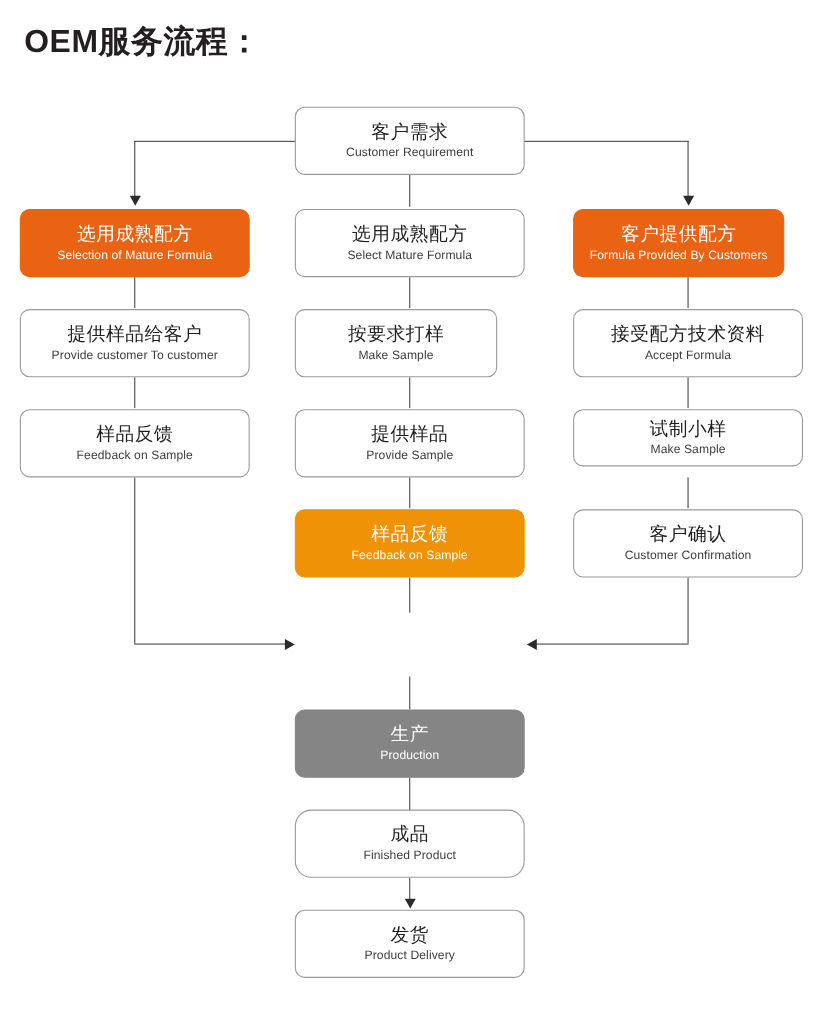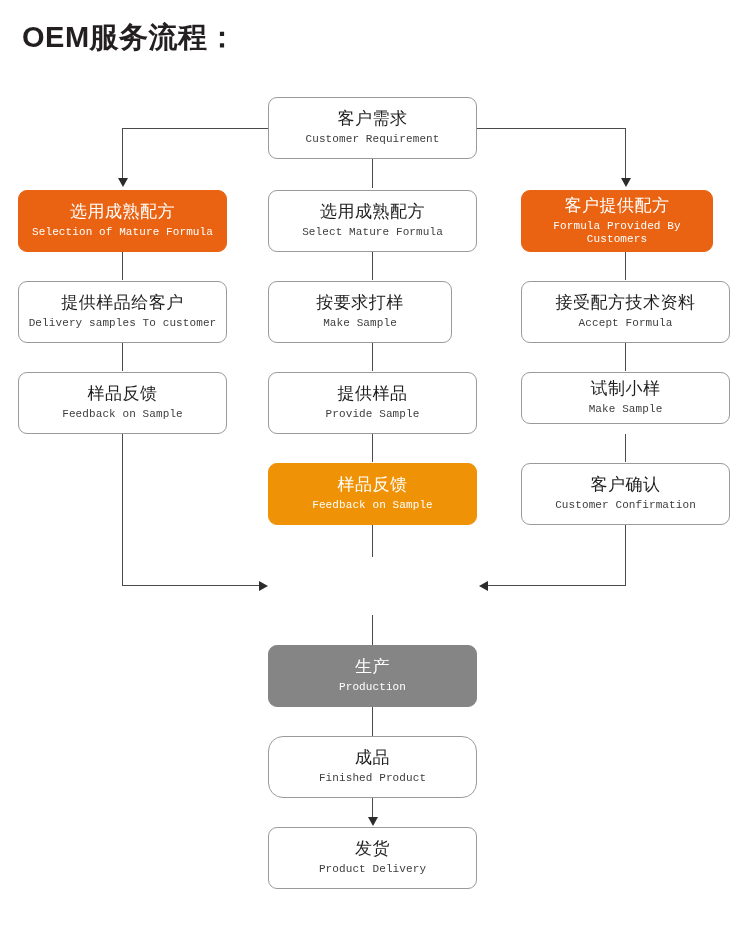--- a/index.html
+++ b/index.html
@@ -24,21 +24,20 @@
 
   
   .node {
     position: absolute;
     border-radius: 9px;
     display: flex;
     flex-direction: column;
     justify-content: center;
     text-align: center;
     line-height: 1.15;
-    font-family: Liberation Mono, monospace;
   }
   .node .cn { font-size: 17px; letter-spacing: 0.5px; }
   .node .en { font-size: 11px; margin-top: 4px; letter-spacing: 0.1px; }
 
   .node.plain {
     background: #ffffff;
     border: 1px solid #9a9a9a;
     color: #2b2b2b;
   }
   .node.plain .cn { color: #1f1f1f; }
@@ -140,21 +139,21 @@
     <span class="cn">选用成熟配方</span>
     <span class="en">Select Mature Formula</span>
   </div>
   <div class="node orange" style="left:521px; top:190px; width:192px; height:62px;">
     <span class="cn">客户提供配方</span>
     <span class="en">Formula  Provided By Customers</span>
   </div>
 
   <div class="node plain" style="left:18px; top:281px; width:209px; height:62px;">
     <span class="cn">提供样品给客户</span>
-    <span class="en">Delivery samples To customer</span>
+    <span class="en">Provide customer To customer</span>
   </div>
   <div class="node plain" style="left:268px; top:281px; width:184px; height:62px;">
     <span class="cn">按要求打样</span>
     <span class="en">Make Sample</span>
   </div>
   <div class="node plain" style="left:521px; top:281px; width:209px; height:62px;">
     <span class="cn">接受配方技术资料</span>
     <span class="en">Accept Formula</span>
   </div>
 

